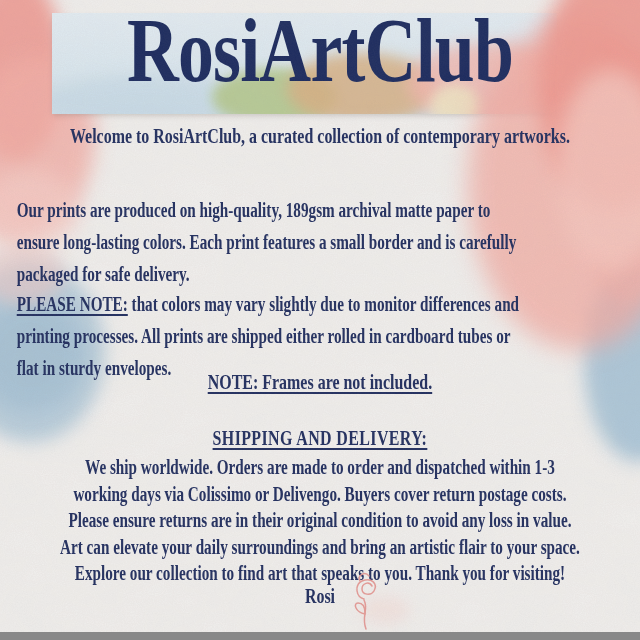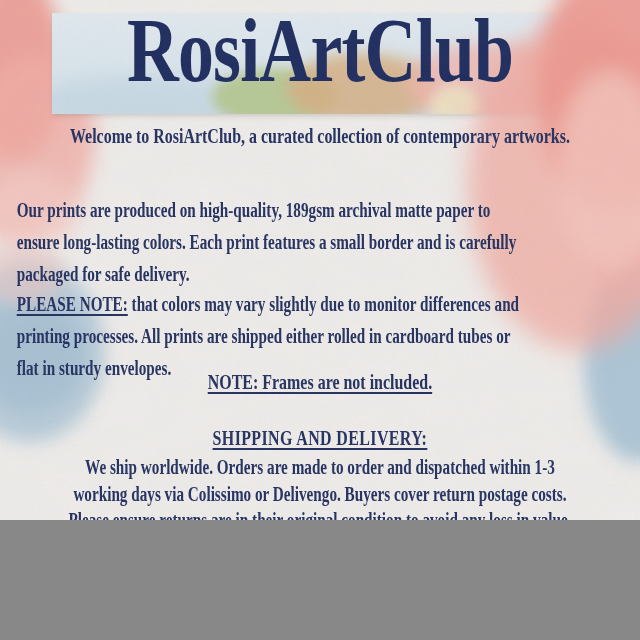--- a/index.html
+++ b/index.html
@@ -1,17 +1,17 @@
 <!DOCTYPE html>
 <html><head>
 <meta charset="utf-8">
 <style>
   html,body{margin:0;padding:0;background:#888;}
   .canvas{
-    position:relative;width:640px;height:520px;overflow:hidden;
+    position:relative;width:640px;height:632px;overflow:hidden;
     background:#f1efed;
     font-family:"Liberation Serif", serif;
   }
   .blob{position:absolute;border-radius:50%;pointer-events:none;}
 
   
   .pl1{left:-32px;top:-28px;width:96px;height:190px;background:#ef968e;opacity:.85;filter:blur(9px);}
   .pl2{left:-38px;top:55px;width:132px;height:185px;background:#f3aea6;opacity:.8;filter:blur(10px);transform:rotate(12deg);}
   .pl3{left:-20px;top:170px;width:100px;height:80px;background:#f7cfc9;opacity:.65;filter:blur(10px);}
 

